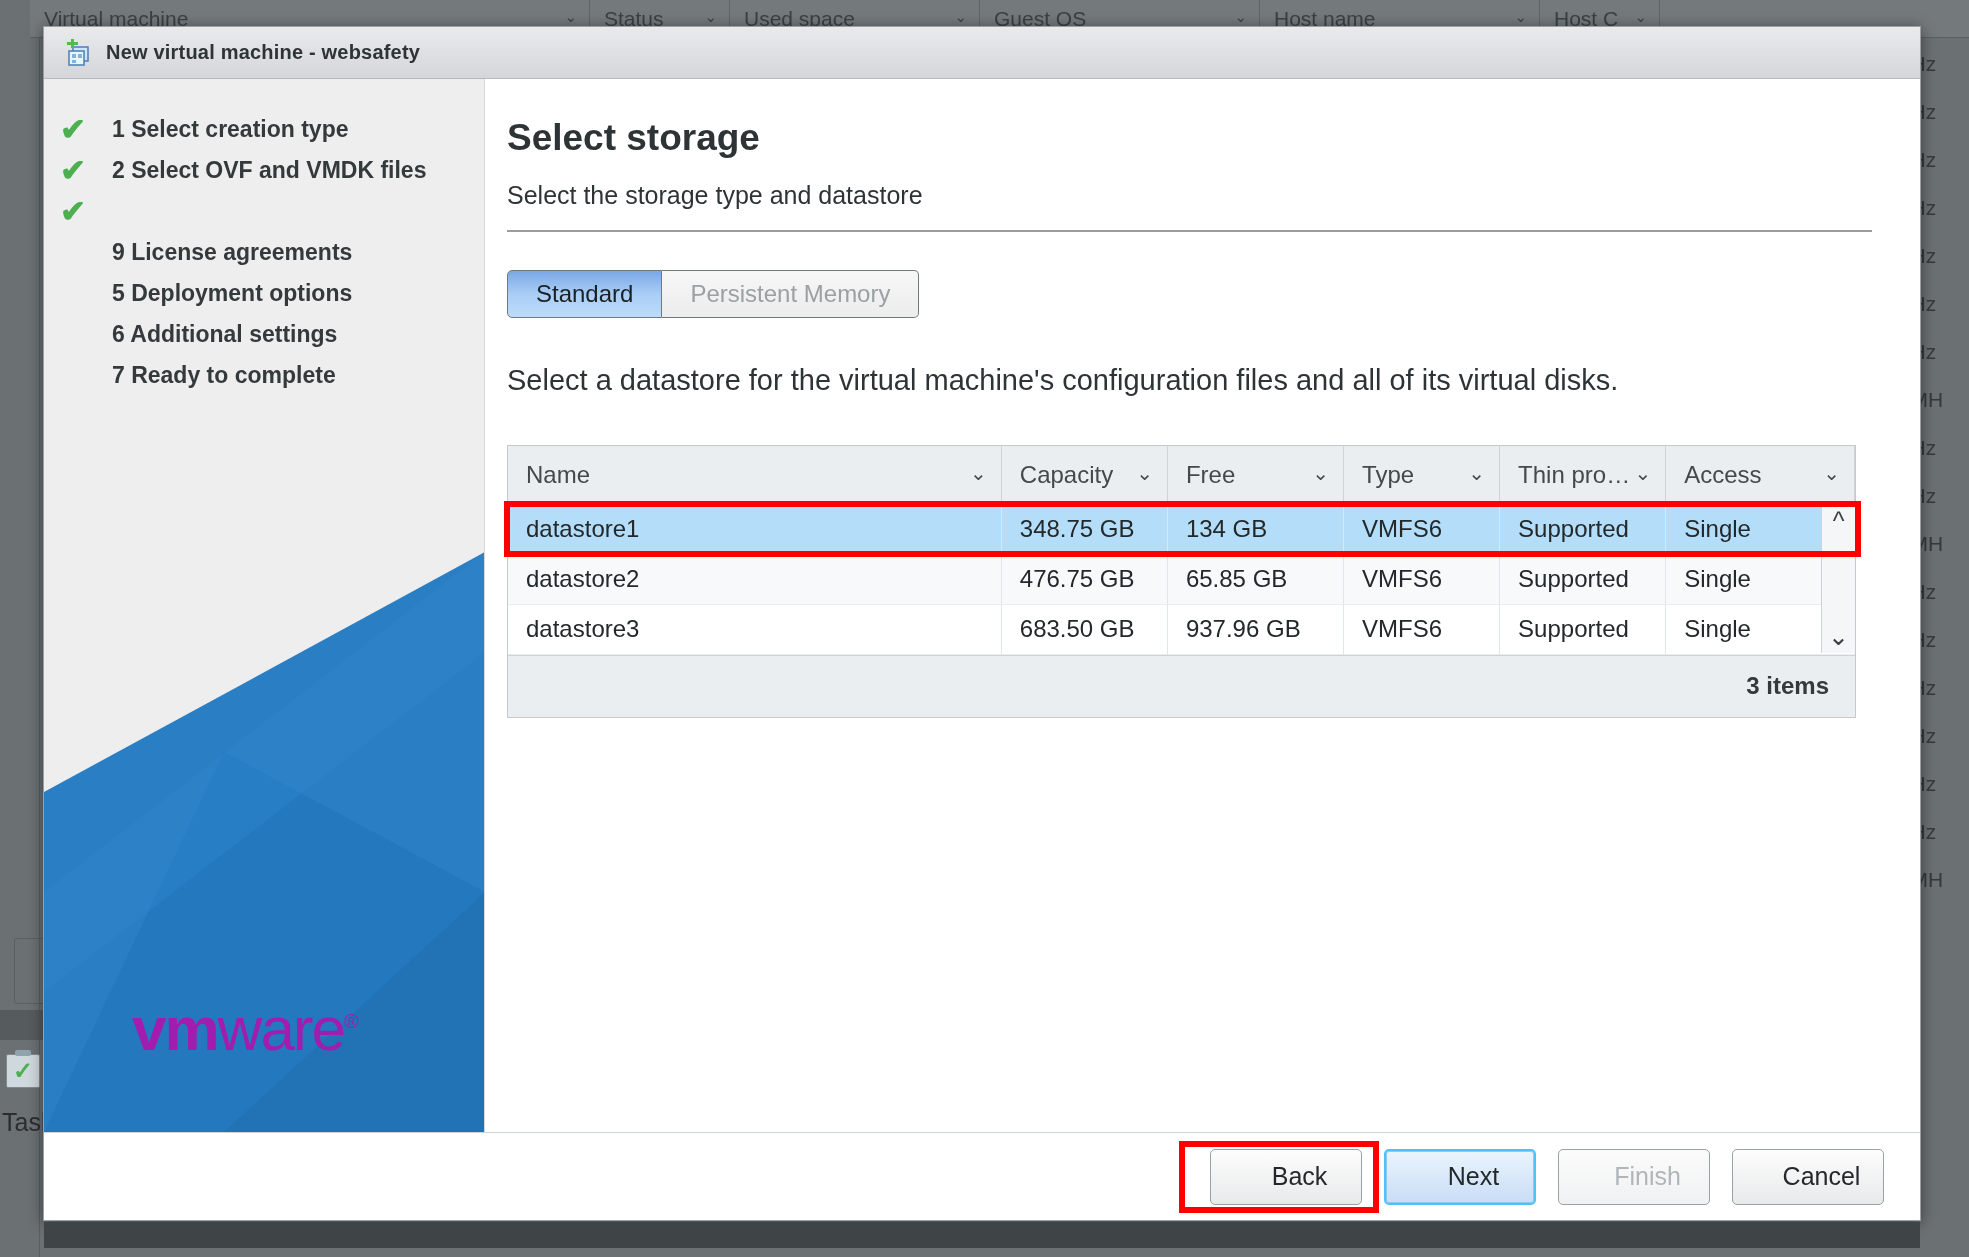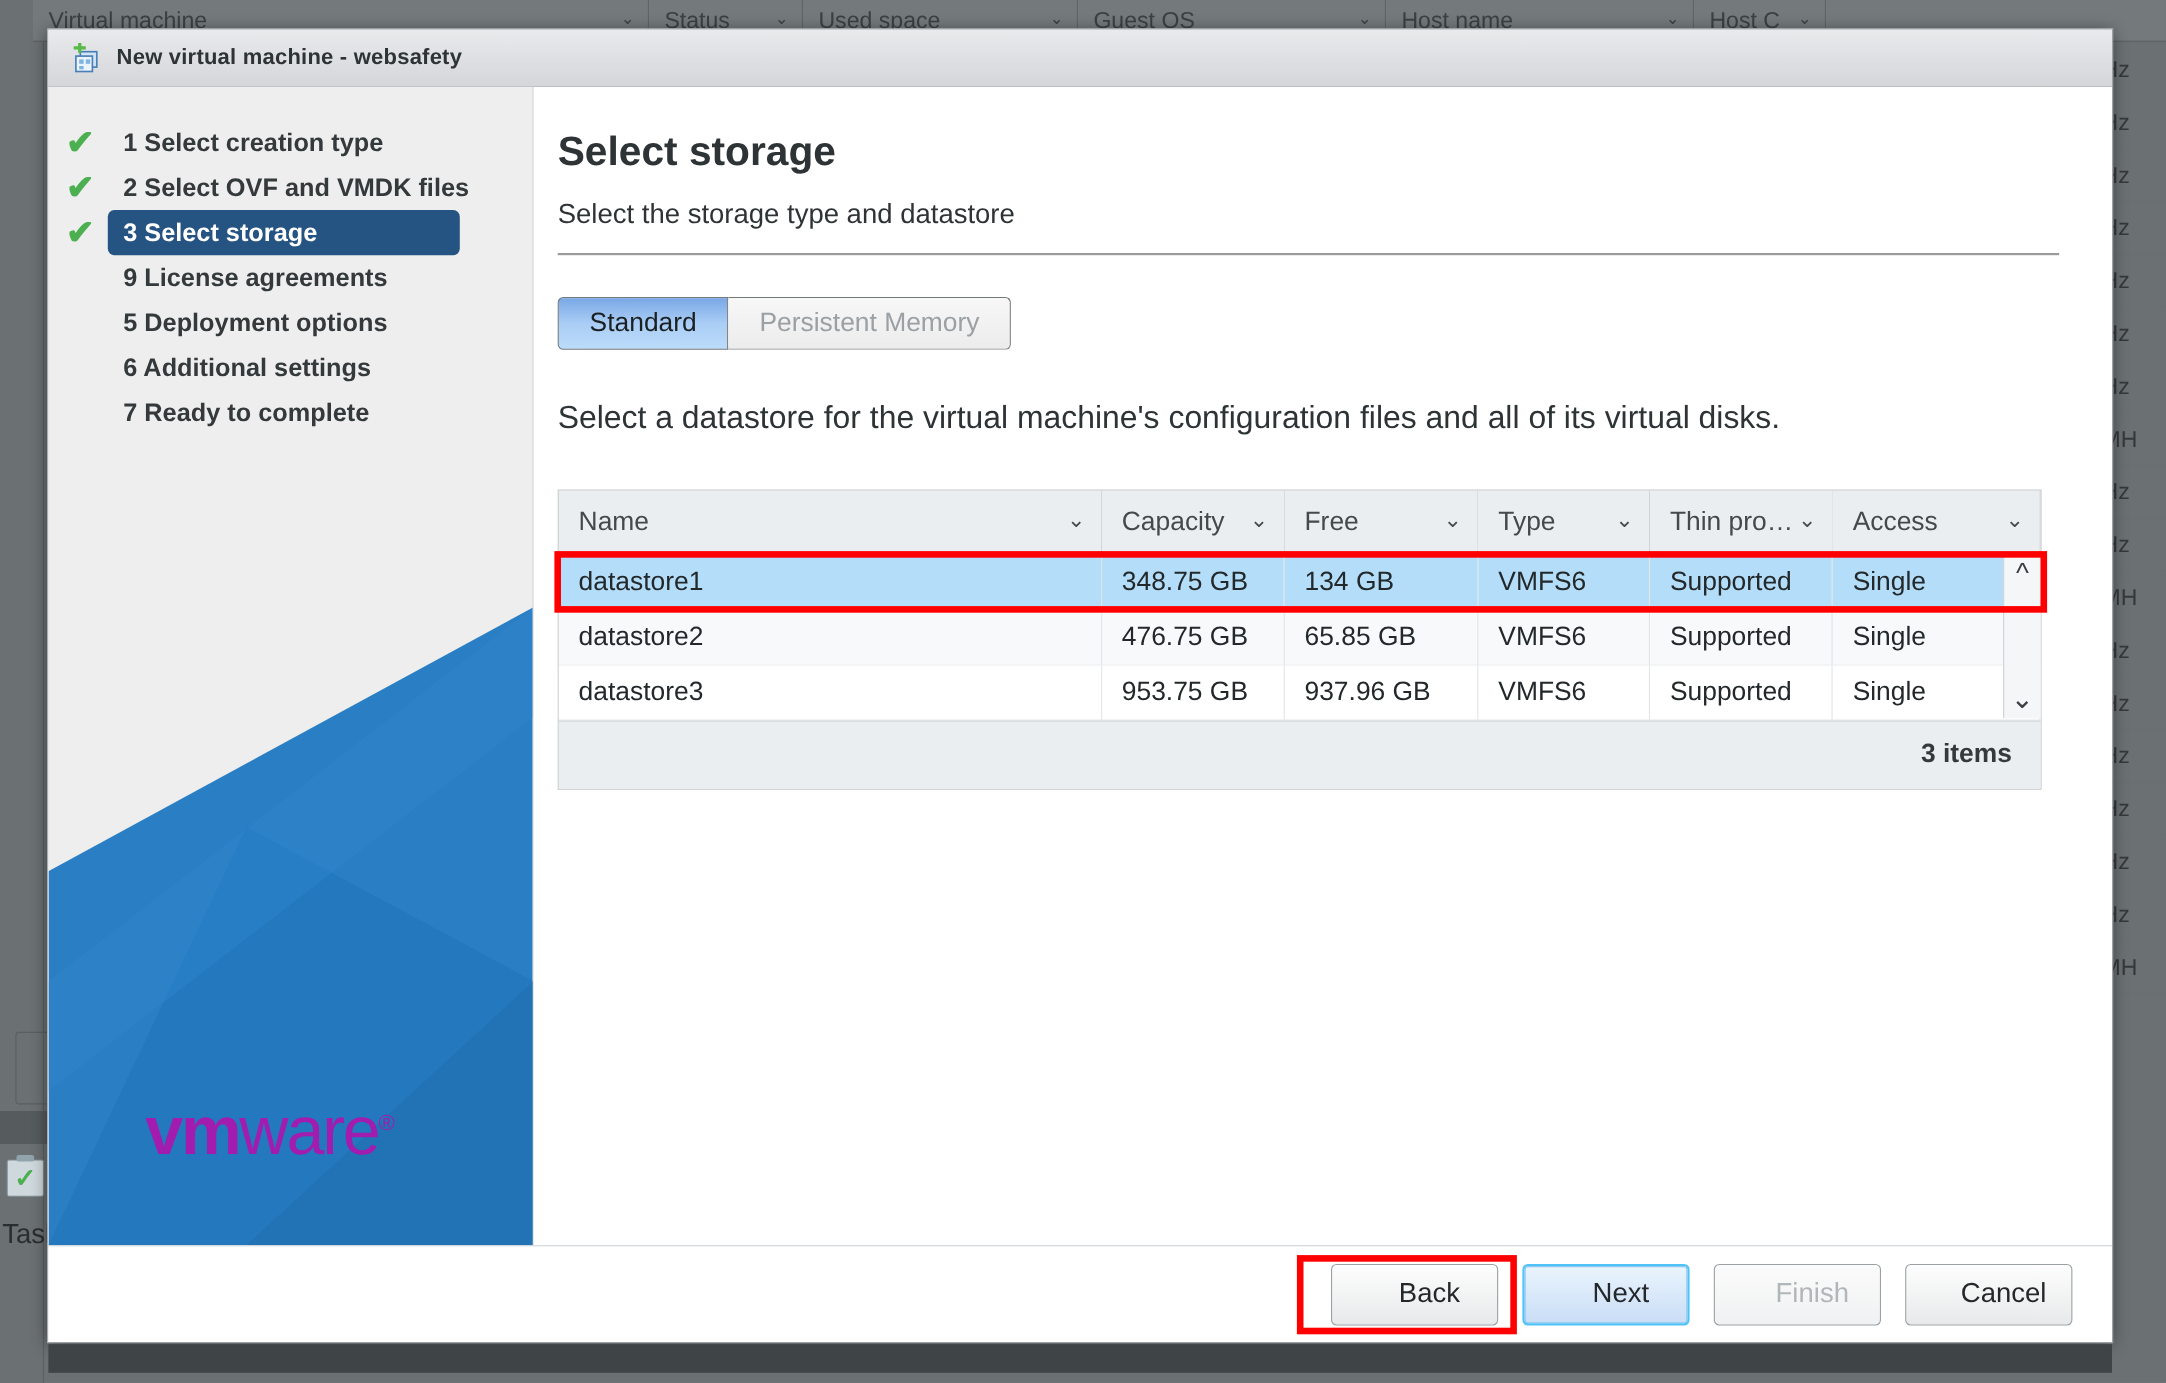--- a/index.html
+++ b/index.html
@@ -313,21 +313,20 @@
           <div class="step">
             <span class="check">✔</span>
             <span class="step-pill">1 Select creation type</span>
           </div>
           <div class="step">
             <span class="check">✔</span>
             <span class="step-pill">2 Select OVF and VMDK files</span>
           </div>
           <div class="step active">
             <span class="check">✔</span>
-            <span class="step-pill">3 Select storage</span>
           </div>
           <div class="step">
             <span class="step-pill">9 License agreements</span>
           </div>
           <div class="step">
             <span class="step-pill">5 Deployment options</span>
           </div>
           <div class="step">
             <span class="step-pill">6 Additional settings</span>
           </div>
@@ -384,21 +383,21 @@
               <tr class="row-alt">
                 <td>datastore2</td>
                 <td>476.75 GB</td>
                 <td>65.85 GB</td>
                 <td>VMFS6</td>
                 <td>Supported</td>
                 <td>Single</td>
               </tr>
               <tr class="row-plain">
                 <td>datastore3</td>
-                <td>953.75 GB</td>
+                <td>683.50 GB</td>
                 <td>937.96 GB</td>
                 <td>VMFS6</td>
                 <td>Supported</td>
                 <td>Single</td>
               </tr>
             </tbody>
         </table>
         <div class="vscroll">
           <span class="arrow">^</span>
           <span class="arrow">⌄</span>

